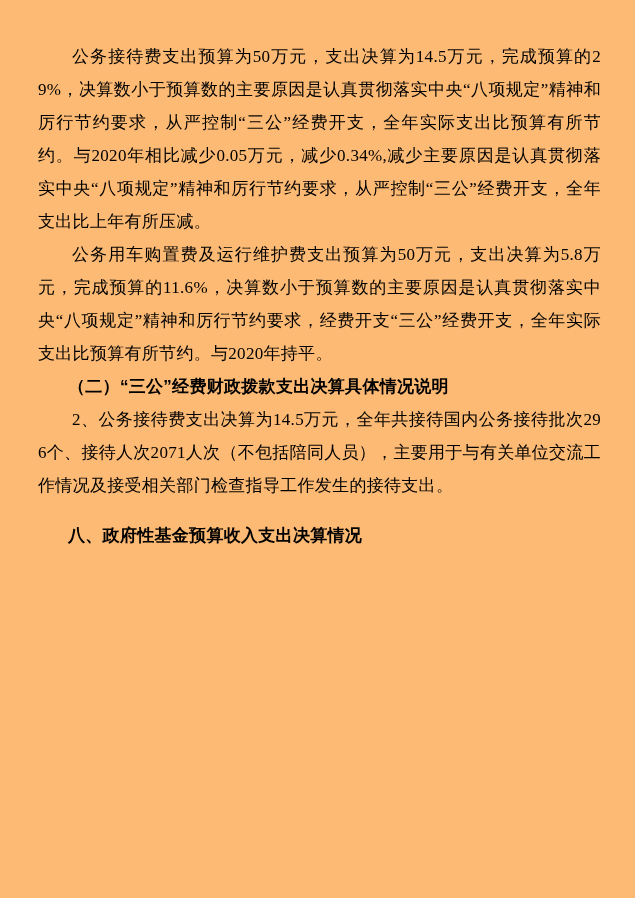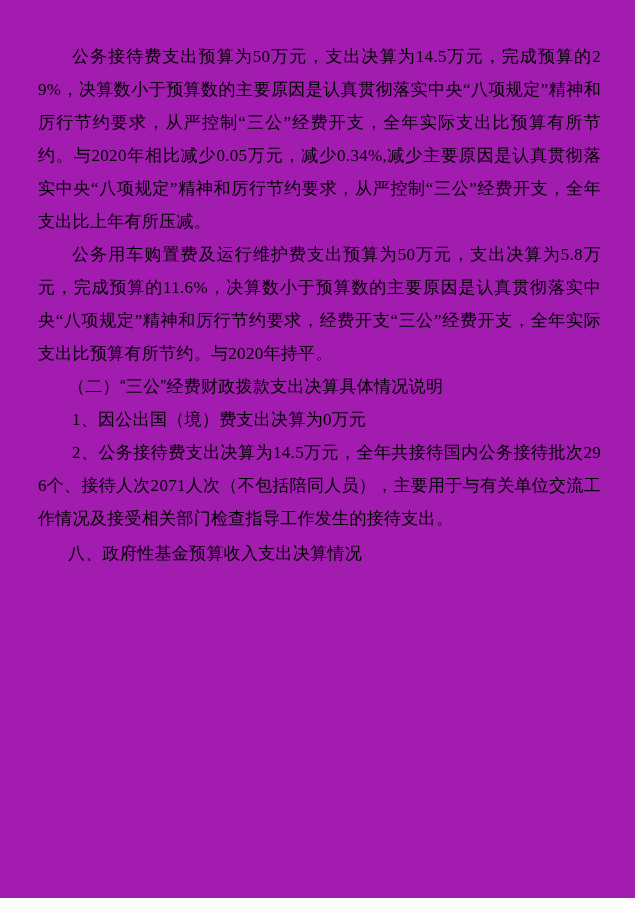--- a/index.html
+++ b/index.html
@@ -4,52 +4,51 @@
 <style>
   html, body {
     margin: 0;
     padding: 0;
     background: #ffffff;
   }
   .page {
     position: relative;
     width: 635px;
     height: 898px;
-    background: #a21caf;
+    background: #fdba74;
     box-sizing: border-box;
     padding: 40px 34px 0 38px;
     overflow: hidden;
     color: #000000;
     font-family: "Liberation Serif", "DejaVu Serif", serif;
   }
   .para {
     margin: 0;
     font-size: 17px;
     line-height: 33px;
     text-align: justify;
     text-indent: 34px;
     letter-spacing: 0.3px;
     word-break: break-all;
   }
   .heading {
     margin: 0;
     font-size: 17px;
     line-height: 33px;
     text-indent: 30px;
-    font-weight: normal;
+    font-weight: bold;
     font-family: "Liberation Sans", "DejaVu Sans", sans-serif;
     letter-spacing: 0.3px;
   }
   .heading-last {
-    margin-top: 2px;
+    margin-top: 17px;
   }
 </style>
 </head>
 <body>
 
 <div class="page">
   <p class="para">公务接待费支出预算为50万元，支出决算为14.5万元，完成预算的29%，决算数小于预算数的主要原因是认真贯彻落实中央“八项规定”精神和厉行节约要求，从严控制“三公”经费开支，全年实际支出比预算有所节约。与2020年相比减少0.05万元，减少0.34%,减少主要原因是认真贯彻落实中央“八项规定”精神和厉行节约要求，从严控制“三公”经费开支，全年支出比上年有所压减。</p>
   <p class="para">公务用车购置费及运行维护费支出预算为50万元，支出决算为5.8万元，完成预算的11.6%，决算数小于预算数的主要原因是认真贯彻落实中央“八项规定”精神和厉行节约要求，经费开支“三公”经费开支，全年实际支出比预算有所节约。与2020年持平。</p>
   <p class="heading">（二）“三公”经费财政拨款支出决算具体情况说明</p>
-  <p class="para">1、因公出国（境）费支出决算为0万元</p>
   <p class="para">2、公务接待费支出决算为14.5万元，全年共接待国内公务接待批次296个、接待人次2071人次（不包括陪同人员），主要用于与有关单位交流工作情况及接受相关部门检查指导工作发生的接待支出。</p>
   <p class="heading heading-last">八、政府性基金预算收入支出决算情况</p>
 </div>
 
 </body></html>

